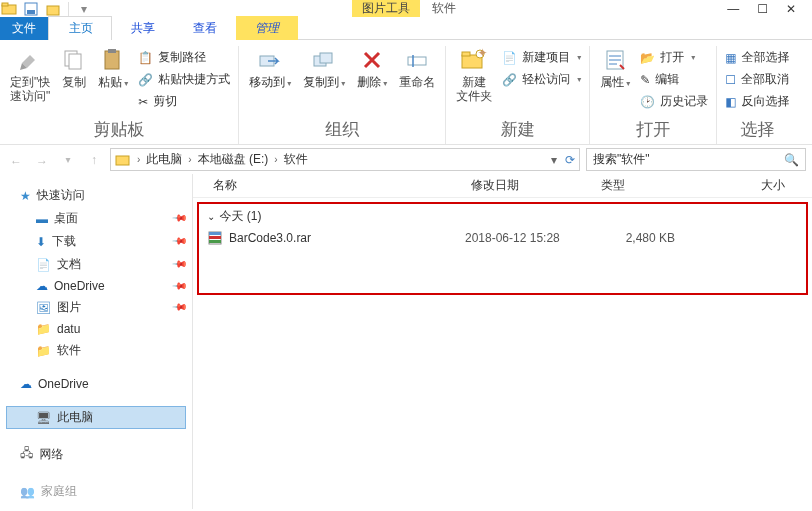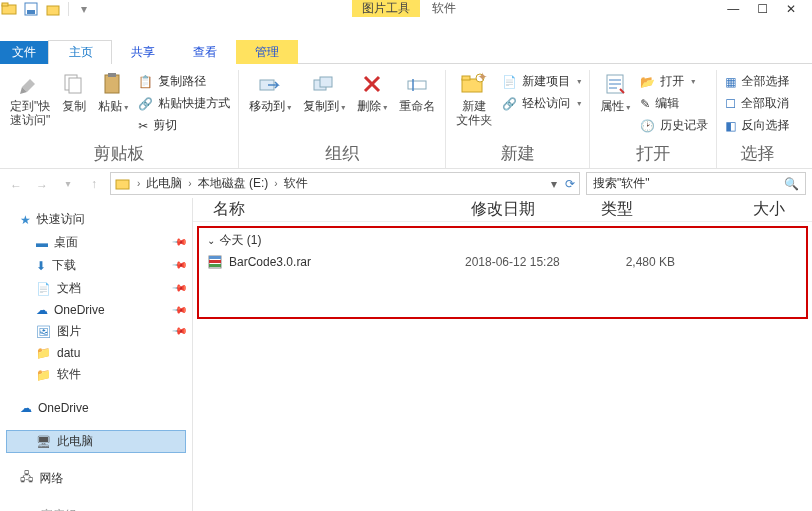--- a/index.html
+++ b/index.html
@@ -8,25 +8,25 @@
   .titlebar { height: 17px; display: flex; align-items: center; }
   .qat { display: flex; align-items: center; gap: 4px; height: 100%; }
   .qat .sq { width: 18px; height: 16px; display: flex; align-items: center; justify-content: center; }
   .qat-sep { width: 1px; height: 14px; background: #e0e0e0; margin: 0 2px; }
   .spacer { flex: 1; }
   .ctx-tab { background: #ffe25f; color:#444; padding: 2px 10px; font-size: 12px; height: 17px; display:flex; align-items:center;}
   .ctx-name { padding: 2px 12px; color:#555; }
   .win-ctl { display:flex; gap:18px; padding-right:16px; color:#555; }
   .win-ctl span { cursor:default; }
   
-  .tabstrip { display:flex; height:23px; align-items:flex-end;margin-top:24px; }
+  .tabstrip { display:flex; height:23px; align-items:flex-end; }
   .tab-file { background:#1979ca; color:#fff; padding:3px 12px 3px 12px; font-size:12px; }
   .tab { padding:3px 18px; color:#1d4ed8; cursor:default; border:1px solid transparent; border-bottom:none;}
   .tab.active { background:#fff; border-color:#d9d9d9; color:#1979ca;padding-left:20px; }
-  .tab.ctx-active { background:#ffe25f; }
+  .tab.ctx-active { background:#ffe25f;font-style:italic; }
   .tabstrip .fill { flex:1; border-bottom:1px solid #d9d9d9; }
   
   .ribbon { height:105px; background:#fff; border-bottom:1px solid #e3e3e3; display:flex; padding-top:6px; overflow:hidden;}
   .group { display:flex; flex-direction:column; align-items:center; padding:0 6px; border-right:1px solid #e6e6e6; position:relative;}
   .group-row { display:flex; align-items:flex-start; gap:4px; }
   .bigbtn { display:flex; flex-direction:column; align-items:center; justify-content:flex-start; width:auto; padding:2px 4px; gap:3px; cursor:default;}
   .bigbtn .lbl { font-size:12px; color:#444; text-align:center; line-height:14px; white-space:pre; }
   .smallbtn-list { display:flex; flex-direction:column; gap:3px; padding-top:2px; justify-content:flex-start;}
   .smallbtn { display:flex; align-items:center; gap:5px; font-size:12px; color:#444; cursor:default; white-space:nowrap; padding:1px 2px;}
   .group-label { position:absolute; bottom:3px; left:0; right:0; text-align:center; color:#666; font-size:17px; }
@@ -43,21 +43,21 @@
   
   .split { display:flex; height:335px; }
   .navpane { width:193px; border-right:1px solid #e5e5e5; padding:10px 6px; overflow:hidden;}
   .np-item { display:flex; align-items:center; gap:6px; padding:3px 0 3px 14px; cursor:default; color:#333;}
   .np-item.sub { padding-left:30px; }
   .np-item.selected { background:#c7e0f4; border:1px solid #7fb5e3; padding-left:29px; padding-top:2px; padding-bottom:2px; }
   .pin { margin-left:auto; color:#9db7c8; font-size:10px; transform:rotate(45deg); }
   .np-gap { height:12px; }
   .filepane { flex:1; display:flex; flex-direction:column; }
   .cols { display:flex; border-bottom:1px solid #eee; height:24px; align-items:center; color:#444;}
-  .col { padding:0 8px; font-size:16px; }
+  .col { padding:0 8px; font-size:12px; }
   .col.name { width:270px; padding-left:20px;}
   .col.date { width:130px; }
   .col.type { width:120px; }
   .col.size { width:80px; text-align:right; }
   .content-red { margin:4px 4px 0 4px; border:2px solid #d00000; height:93px; padding:4px 8px; }
   .grouphdr { color:#1a5fb4; font-size:13px; display:flex; align-items:center; gap:4px; cursor:default;}
   .grouphdr .chev { font-size:10px; }
   .filerow { display:flex; align-items:center; height:22px; cursor:default; margin-top:2px;}
   .filerow .c-name { width:258px; display:flex; align-items:center; gap:6px; }
   .filerow .c-date { width:130px; color:#555;}

